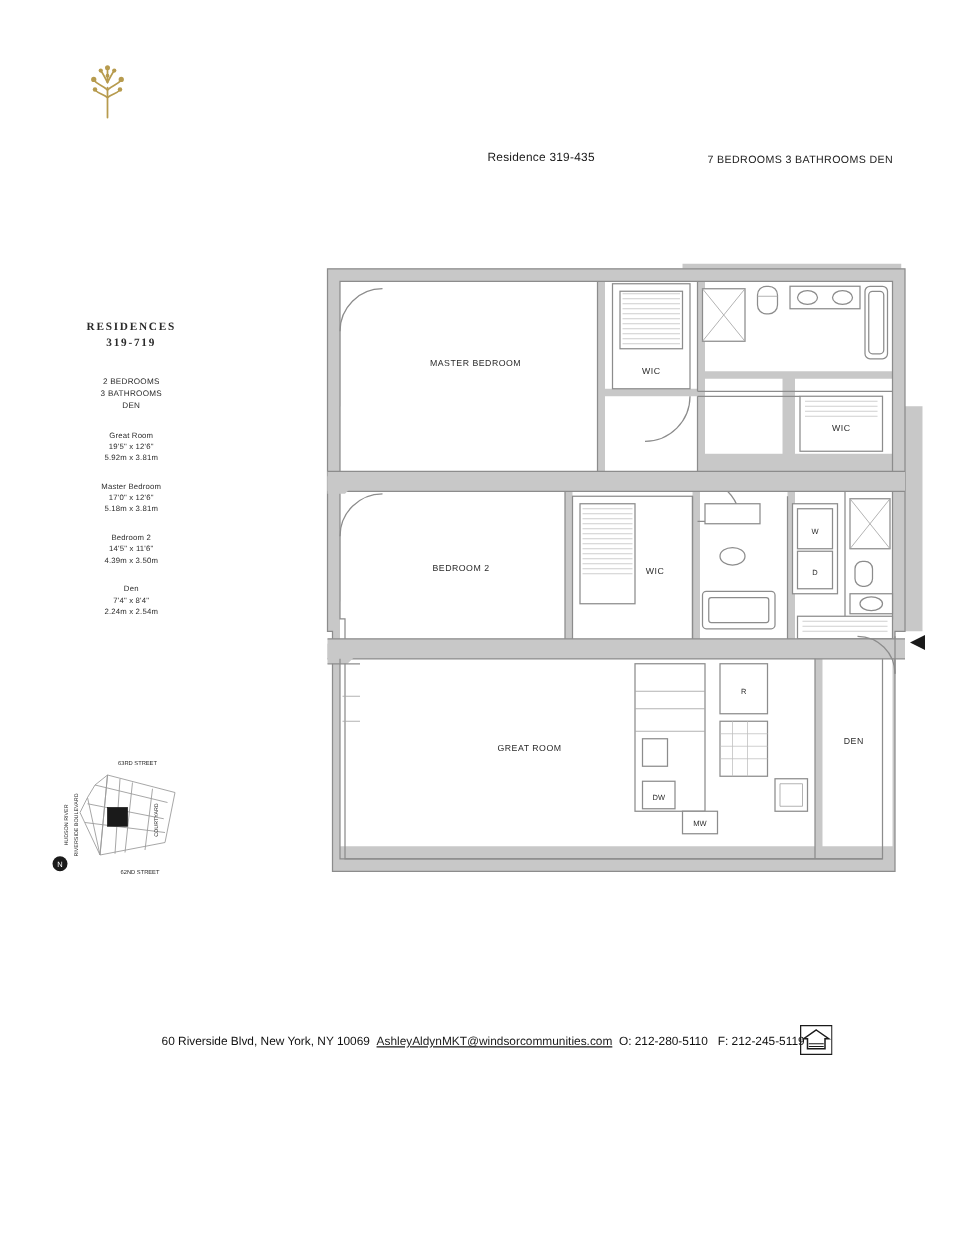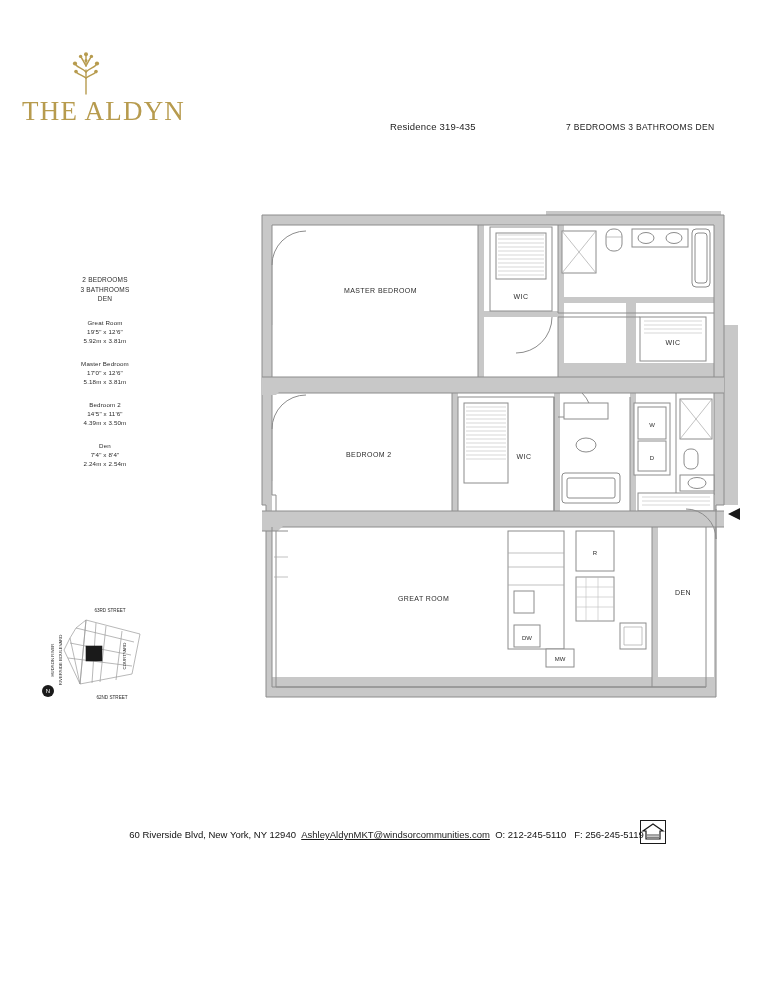--- a/index.html
+++ b/index.html
@@ -161,27 +161,30 @@
         <circle cx="35" cy="13.5" r="2.1"></circle>
         <circle cx="14" cy="21.6" r="1.8"></circle>
         <circle cx="34" cy="21.6" r="1.8"></circle>
         <circle cx="18.6" cy="6.4" r="1.7"></circle>
         <circle cx="29.4" cy="6.4" r="1.7"></circle>
         <circle cx="24" cy="4.2" r="2"></circle>
         <circle cx="24" cy="10.5" r="1.5"></circle>
       </g>
     </svg>
   </div>
-  <div id="logo-text">THE ALDYN</div>
 </div>
 
 <div id="residence-label">Residence 319-435</div>
 <div id="beds-label">7 BEDROOMS 3 BATHROOMS DEN</div>
 
 <div id="info-col">
+  <div id="info-title">
+    <span>RESIDENCES</span>
+    <span class="sub">319-719</span>
+  </div>
   <div id="info-type">
       <div>2 BEDROOMS</div>
       <div>3 BATHROOMS</div>
       <div>DEN</div>
     </div>
   <div id="room-list">
       <div class="room-block">
         <span class="rname">Great Room</span>
         <span class="rdim">19'5" x 12'6"</span>
         <span class="rmet">5.92m x 3.81m</span>
@@ -430,24 +433,24 @@
       <path d="M494 303 l-12 6 l12 6 z" fill="#1a1a1a"></path>
     </g>
 
     <g>
       <path class="ln" d="M16 326 L42 326"></path>
     </g>
   </svg>
 </div>
 
 <div id="footer">
-  <span class="line">60 Riverside Blvd, New York, NY 12940</span>&nbsp;
+  <span class="line">60 Riverside Blvd, New York, NY 10069</span>&nbsp;
   <span class="line email">AshleyAldynMKT@windsorcommunities.com</span>&nbsp;
-  <span class="line">O: 212-245-5110</span>&nbsp;&nbsp;
-  <span class="line">F: 256-245-5119</span>
+  <span class="line">O: 212-280-5110</span>&nbsp;&nbsp;
+  <span class="line">F: 212-245-5119</span>
 </div>
 <div id="eho">
   <svg viewBox="0 0 26 24" width="26" height="24" aria-hidden="true">
     <rect x="0.5" y="0.5" width="25" height="23" fill="none" stroke="#1a1a1a" stroke-width="1"></rect>
     <path d="M13 4 L23 11 H20 V19 H6 V11 H3 Z" fill="none" stroke="#1a1a1a" stroke-width="1.2"></path>
     <path d="M7 15 H19 M7 17.2 H19" stroke="#1a1a1a" stroke-width="0.8"></path>
   </svg>
 </div>
 
 </body></html>

